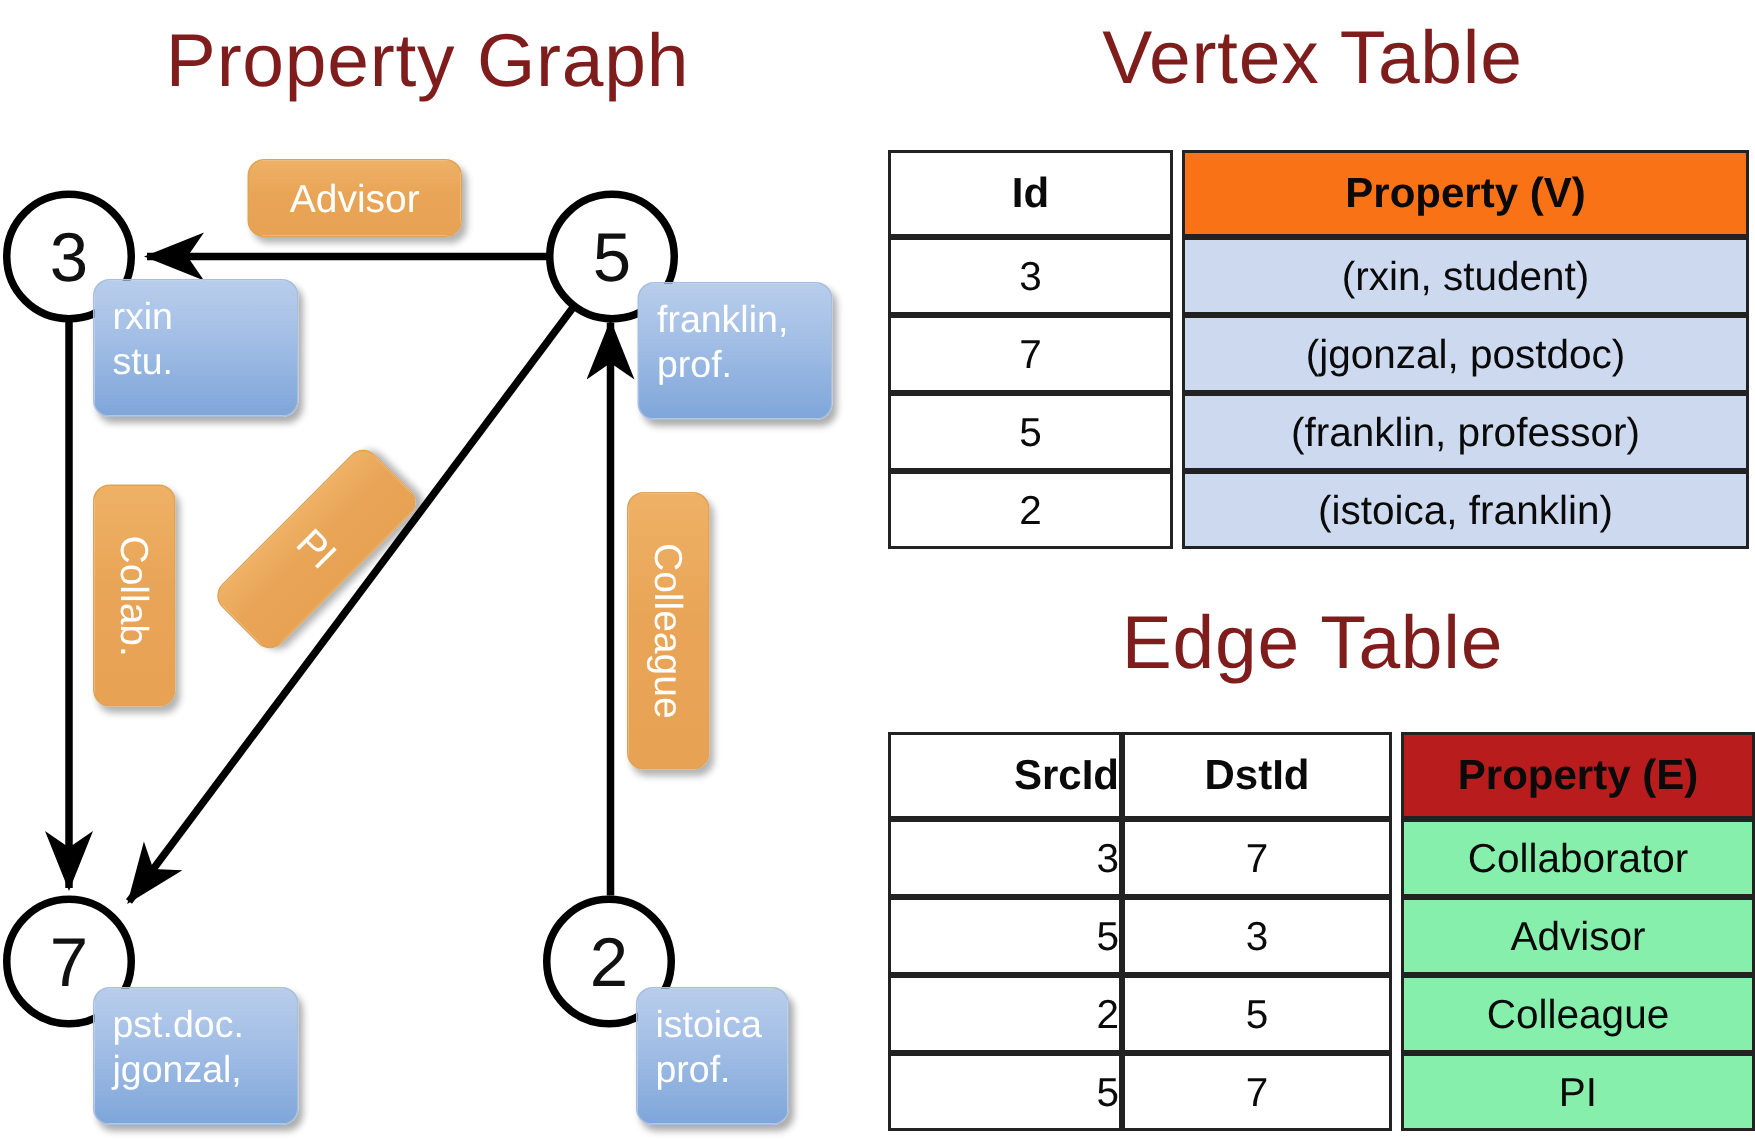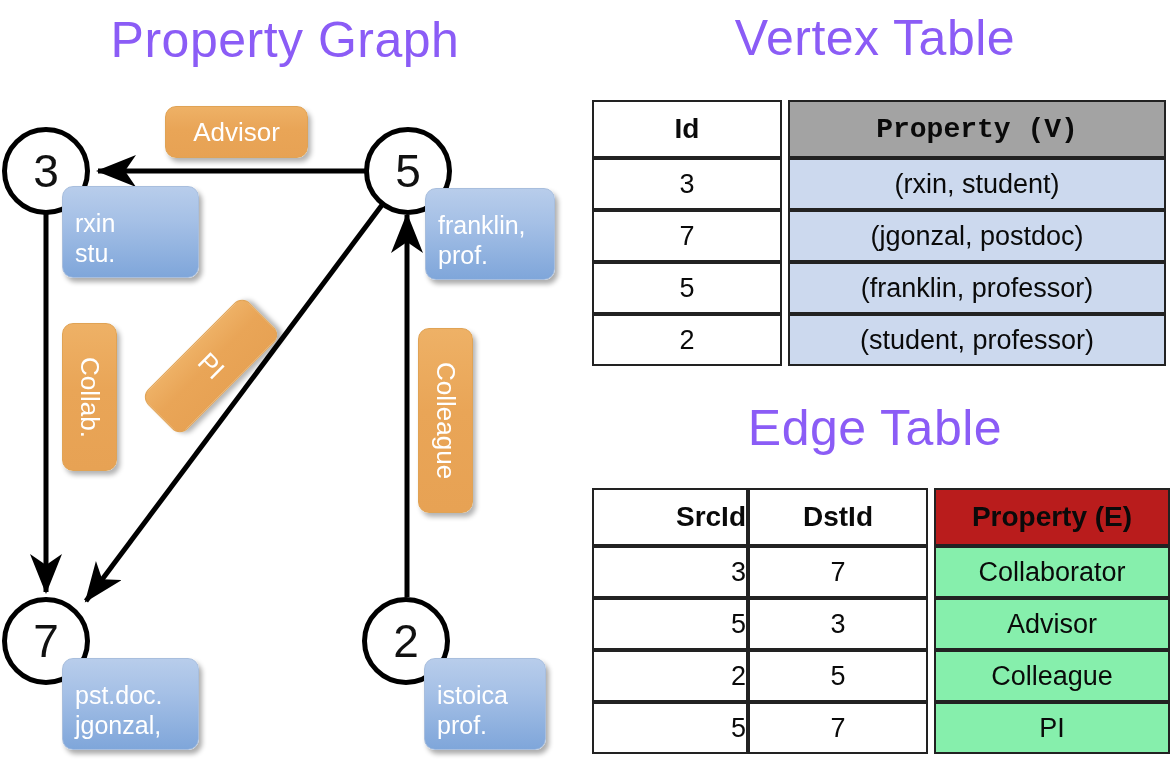--- a/index.html
+++ b/index.html
@@ -14,21 +14,21 @@
     overflow: hidden;
     font-family: "Liberation Sans", sans-serif;
     color: #000000;
   }
 
   
   .title {
     position: absolute;
     font-family: "Liberation Sans", sans-serif;
     font-weight: 300;
-    color: #8b5cf6;
+    color: #7f1d1d;
     letter-spacing: 0.5px;
     white-space: nowrap;
     text-align: center;
   }
   #title-property-graph {
     left: 0; top: 12px; width: 570px;
     font-size: 50px; line-height: 56px;
   }
   #title-vertex-table {
     left: 590px; top: 10px; width: 570px;
@@ -75,21 +75,21 @@
     position: absolute;
     border-radius: 11px;
     background: linear-gradient(to bottom, #b8cdeb 0%, #a5c0e6 38%, #7fa6da 100%);
     border: 1px solid #a8bedd;
     box-shadow: 3px 4px 5px rgba(0,0,0,0.33);
     color: #ffffff;
     font-family: "Liberation Sans", sans-serif;
     font-weight: 300;
     font-size: 25px;
     line-height: 30px;
-    padding: 21px 0 9px 12px;
+    padding: 9px 0 9px 12px;
     box-sizing: border-box;
     z-index: 4;
   }
 
   
   .edge-label {
     position: absolute;
     border-radius: 11px;
     background: linear-gradient(to bottom, #eeb166 0%, #e9a557 45%, #e7a254 100%);
     border: 1px solid #e0a355;
@@ -131,21 +131,21 @@
   .data-table th {
     font-weight: 700;
     font-size: 28px;
     height: 54px;
   }
   .col-gap { border: none !important; width: 6px; background: #ffffff !important; height: auto; }
 
   #vertex-table { left: 592px; top: 100px; width: 566px; }
   #vertex-table .id-col       { width: 186px; }
   #vertex-table .prop-col     { width: 374px; background: #ccd9ee; }
-  #vertex-table th.prop-col   { background: #a3a3a3; font-family: Liberation Mono, monospace; }
+  #vertex-table th.prop-col   { background: #f97316; }
 
   #edge-table { left: 592px; top: 488px; width: 566px; }
   #edge-table .src-col  { width: 152px; text-align: right; }
   #edge-table .dst-col  { width: 176px; }
   #edge-table .prop-col { width: 232px; background: #86efac; }
   #edge-table th.prop-col { background: #b91c1c; }
 </style>
 </head>
 <body>
 
@@ -186,21 +186,21 @@
   <div class="prop-box" style="left:425px; top:103px; width:130px; height:92px;">
     <div>franklin,</div>
     <div>prof.</div>
   </div>
 
   <div class="prop-box" style="left:62px; top:573px; width:137px; height:92px;">
     <div>pst.doc.</div>
     <div>jgonzal,</div>
   </div>
 
-  <div class="prop-box" style="left:424px; top:573px; width:122px; height:92px;">
+  <div class="prop-box" style="left:424px; top:573px; width:102px; height:92px;">
     <div>istoica</div>
     <div>prof.</div>
   </div>
 
   <div class="edge-label" style="left:165px; top:21px; width:143px; height:52px;">Advisor</div>
 
   <div class="edge-label vert-text" style="left:62px; top:238px; width:55px; height:148px;">Collab.</div>
 
   <div class="edge-label rot-diag" style="left:139px; top:253px; width:144px; height:56px;">
     <span class="diag-text">PI</span>
@@ -229,21 +229,21 @@
       <td class="prop-col">(jgonzal, postdoc)</td>
     </tr>
     <tr>
       <td class="id-col">5</td>
       <td class="col-gap"></td>
       <td class="prop-col">(franklin, professor)</td>
     </tr>
     <tr>
       <td class="id-col">2</td>
       <td class="col-gap"></td>
-      <td class="prop-col">(student, professor)</td>
+      <td class="prop-col">(istoica, franklin)</td>
     </tr>
   </tbody>
 </table>
 
 <table class="data-table" id="edge-table">
   <thead>
     <tr>
       <th class="src-col">SrcId</th>
       <th class="dst-col">DstId</th>
       <th class="col-gap"></th>

